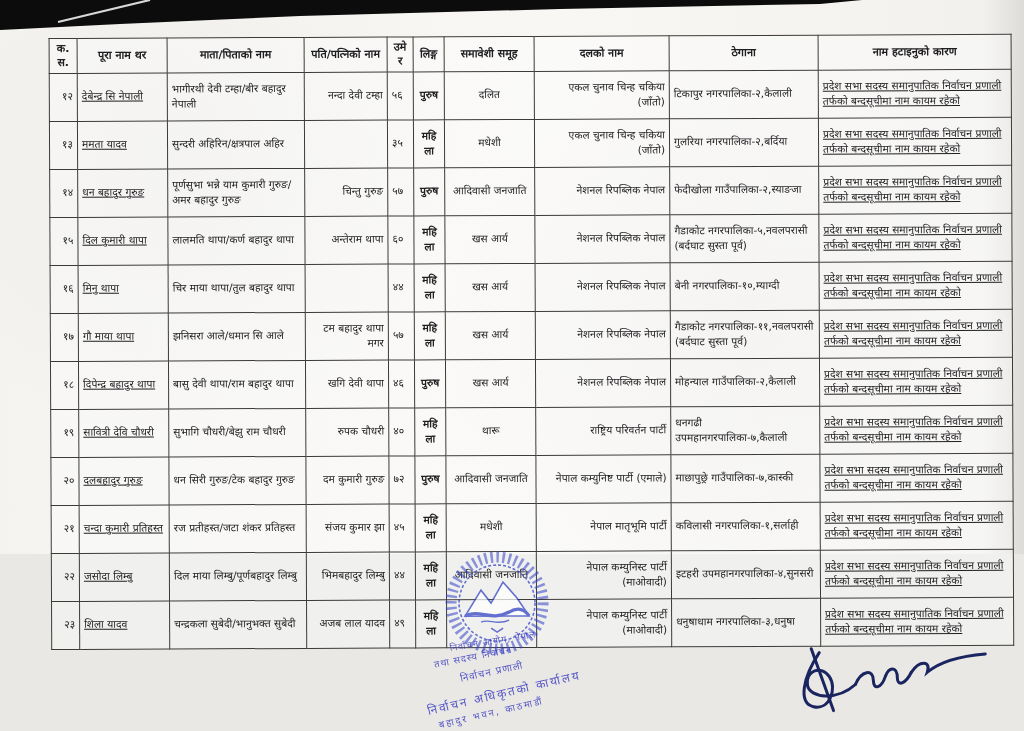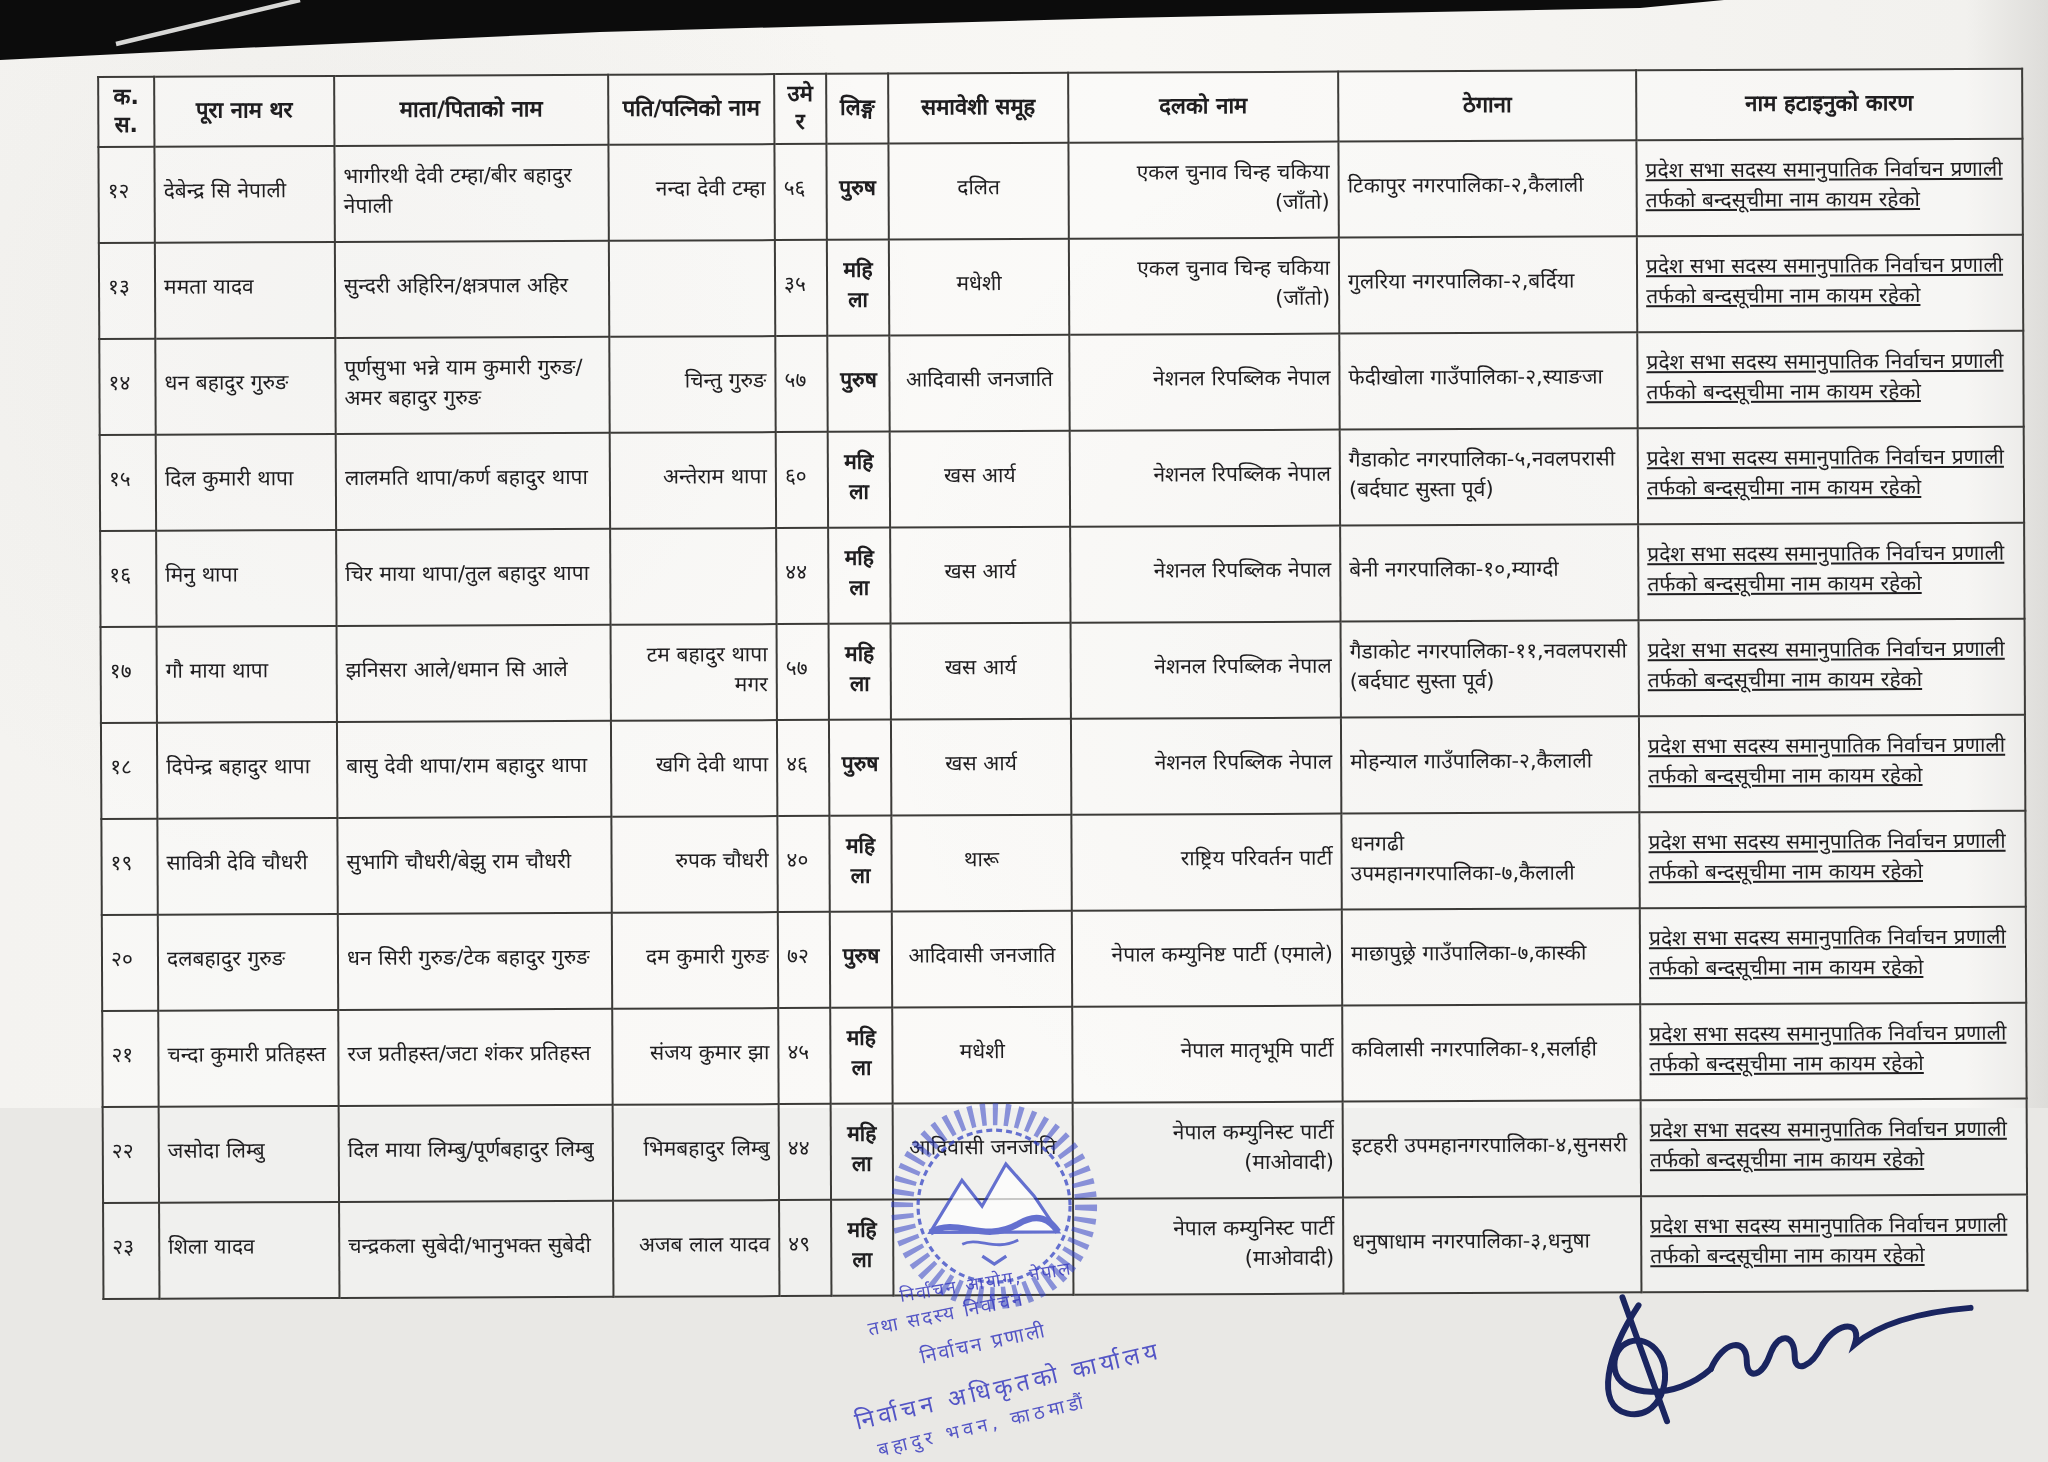--- a/index.html
+++ b/index.html
@@ -29,22 +29,22 @@
     color:#1f1e20;
     padding:3px 4px;
     vertical-align:middle;
     word-wrap:break-word;
   }
   table.roster th{
     font-size:11px;font-weight:bold;text-align:center;height:24px;line-height:1.25;
   }
   table.roster td{font-size:10.5px;line-height:1.45;}
   tbody tr{height:48px;}
-  td.col-sn{text-align:left;}
-  td.col-full_name{text-align:left;padding-left:7px;}
+  td.col-sn{text-align:right;}
+  td.col-full_name{text-align:left;padding-left:7px;text-decoration:underline;}
   td.col-parents_name{text-align:left;padding-left:7px;}
   td.col-spouse_name{text-align:right;padding-left:6px;}
   td.col-age{text-align:left;}
   td.col-gender{text-align:center;font-size:10px;font-weight:bold;}
   td.col-group{text-align:center;}
   td.col-party{text-align:right;font-size:10.3px;}
   td.col-address{text-align:left;padding-left:6px;}
   td.col-reason{text-align:left;vertical-align:top;font-size:10px;line-height:1.42;padding-top:2px;text-decoration:underline;}
 
   

